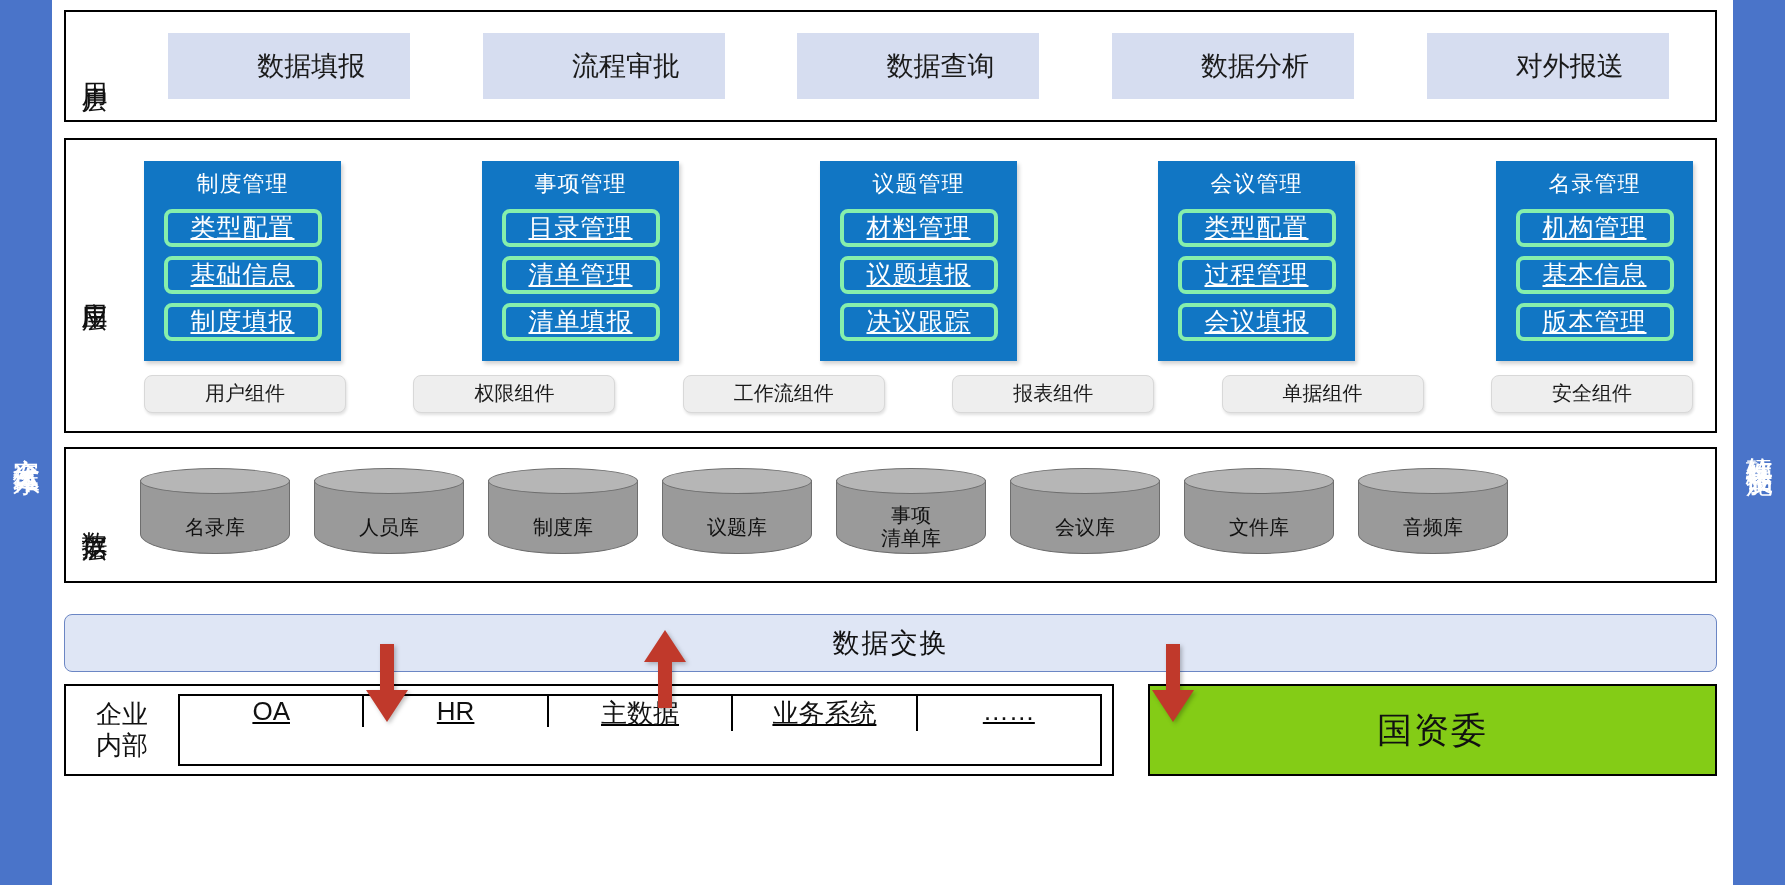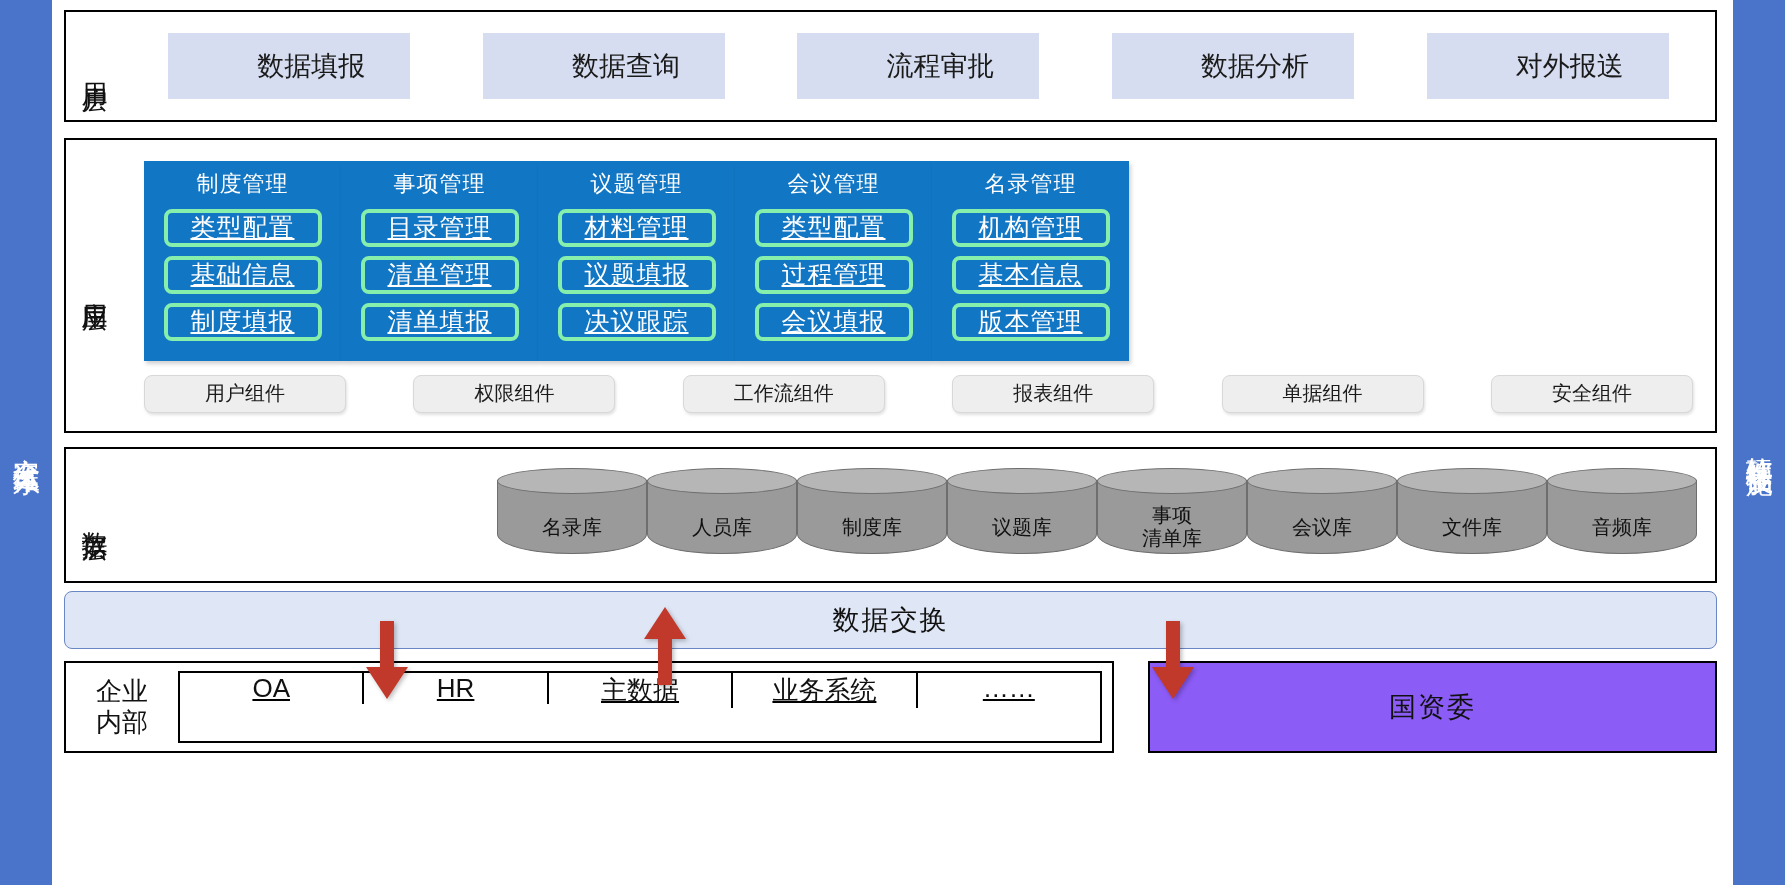--- a/index.html
+++ b/index.html
@@ -93,20 +93,21 @@
 
   
   #app-layer { height: 295px; margin-top: 16px; }
   #app-layer .layer-body {
     flex-direction: column;
     justify-content: center;
     padding: 8px 8px 6px 8px;
   }
   .app-cards {
     display: flex;
+    justify-content: space-between;
     width: 100%;
     padding: 0 14px;
     box-sizing: border-box;
   }
   .app-card {
     width: 197px;
     background: #1176c4;
     padding: 8px 0 12px 0;
     box-shadow: 2px 3px 4px rgba(0,0,0,.18);
     display: flex;
@@ -152,22 +153,23 @@
     font-size: 20px;
     display: flex;
     align-items: center;
     justify-content: center;
     box-shadow: 1px 2px 3px rgba(0,0,0,.12);
   }
 
   
   #data-layer { height: 136px; margin-top: 14px; }
   #data-layer .layer-body {
-    justify-content: flex-end;
+    justify-content: flex-start;
     padding: 0 18px;
+    gap: 24px;
   }
   .cylinder {
     position: relative;
     width: 150px;
     height: 94px;
   }
   .cyl-body {
     position: absolute;
     left: 0;
     top: 12px;
@@ -202,21 +204,21 @@
     justify-content: center;
     text-align: center;
     color: #111111;
     font-size: 20px;
     line-height: 1.15;
     white-space: pre-line;
   }
 
   
   #exchange-bar {
-    margin-top: 8px;
+    margin-top: 31px;
     height: 58px;
     background: #dfe6f5;
     border: 1px solid #6b86c4;
     border-radius: 8px;
     display: flex;
     align-items: center;
     justify-content: center;
     font-size: 27px;
     color: #111111;
     letter-spacing: 2px;
@@ -283,45 +285,45 @@
   }
   .sys-cell:last-child { border-right: none; }
 
   .bottom-right {
     flex: 1 1 auto;
     border: 2.5px solid #000000;
     box-sizing: border-box;
     display: flex;
     align-items: center;
     justify-content: center;
-    font-size: 27px;
-    color: #111111;
-    background: #8b5cf6;
+    font-size: 35px;
+    color: #111111;
+    background: #84cc16;
     letter-spacing: 2px;
   }
 </style>
 </head>
 <body>
 
 <div class="rail rail-left">
   <span>安全运维体系</span>
 </div>
 
 <div class="rail rail-right">
   <span>软硬件基础设施</span>
 </div>
 
 <div class="canvas">
 
   <div class="layer" id="user-layer">
     <div class="layer-label">用户层</div>
     <div class="layer-body">
       <div class="user-chip">数据填报</div>
+      <div class="user-chip">流程审批</div>
       <div class="user-chip">数据查询</div>
-      <div class="user-chip">流程审批</div>
       <div class="user-chip">数据分析</div>
       <div class="user-chip">对外报送</div>
     </div>
   </div>
 
   <div class="layer" id="app-layer">
     <div class="layer-label">应用层</div>
     <div class="layer-body">
 
       <div class="app-cards">

